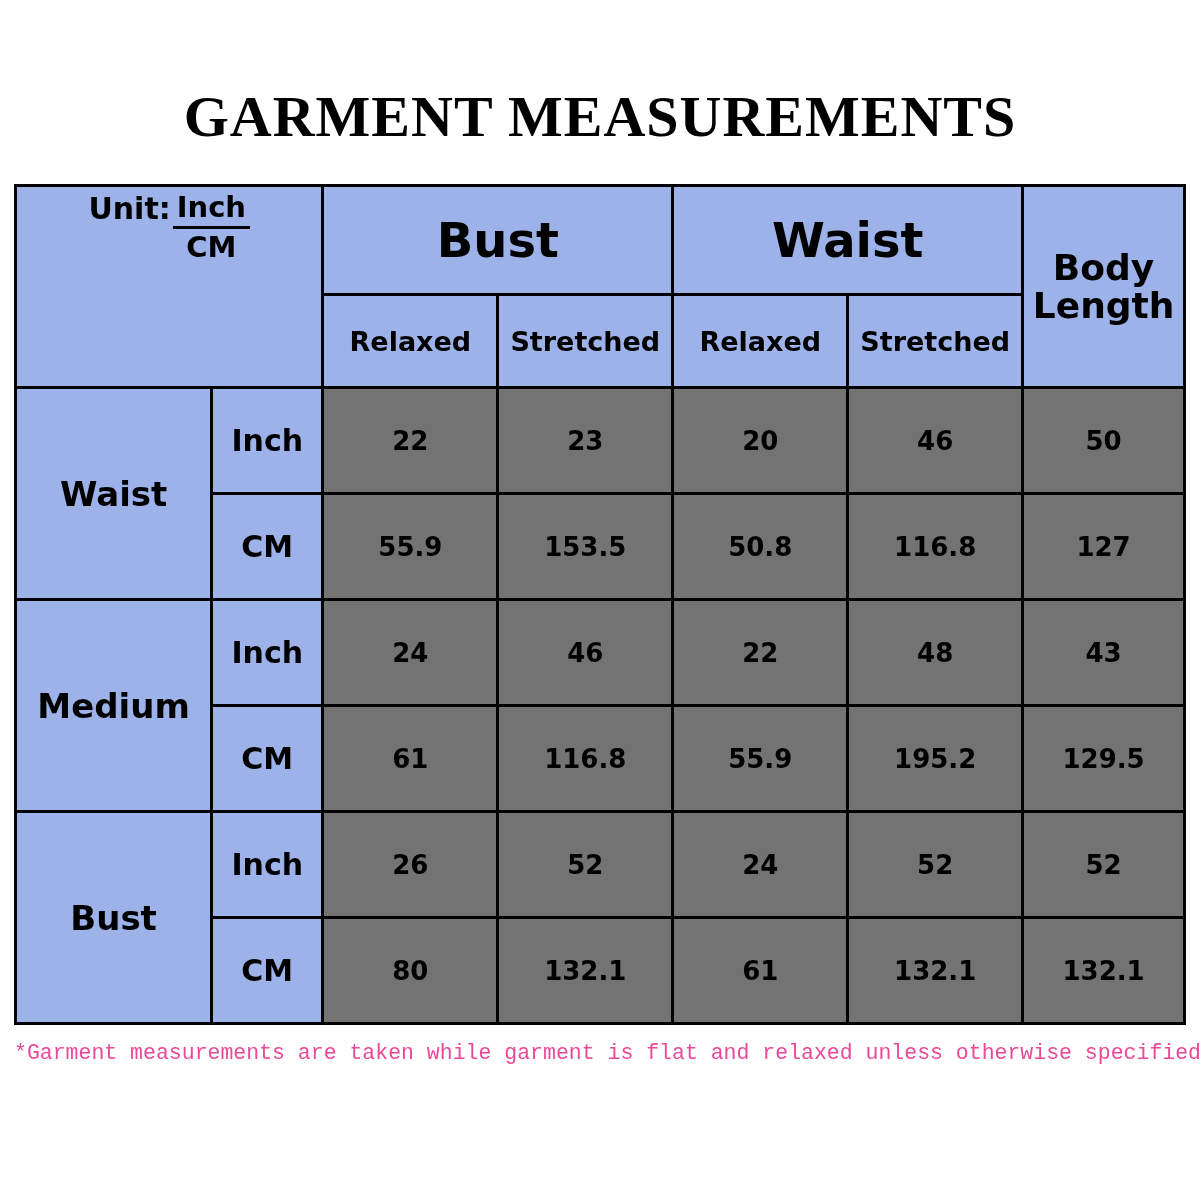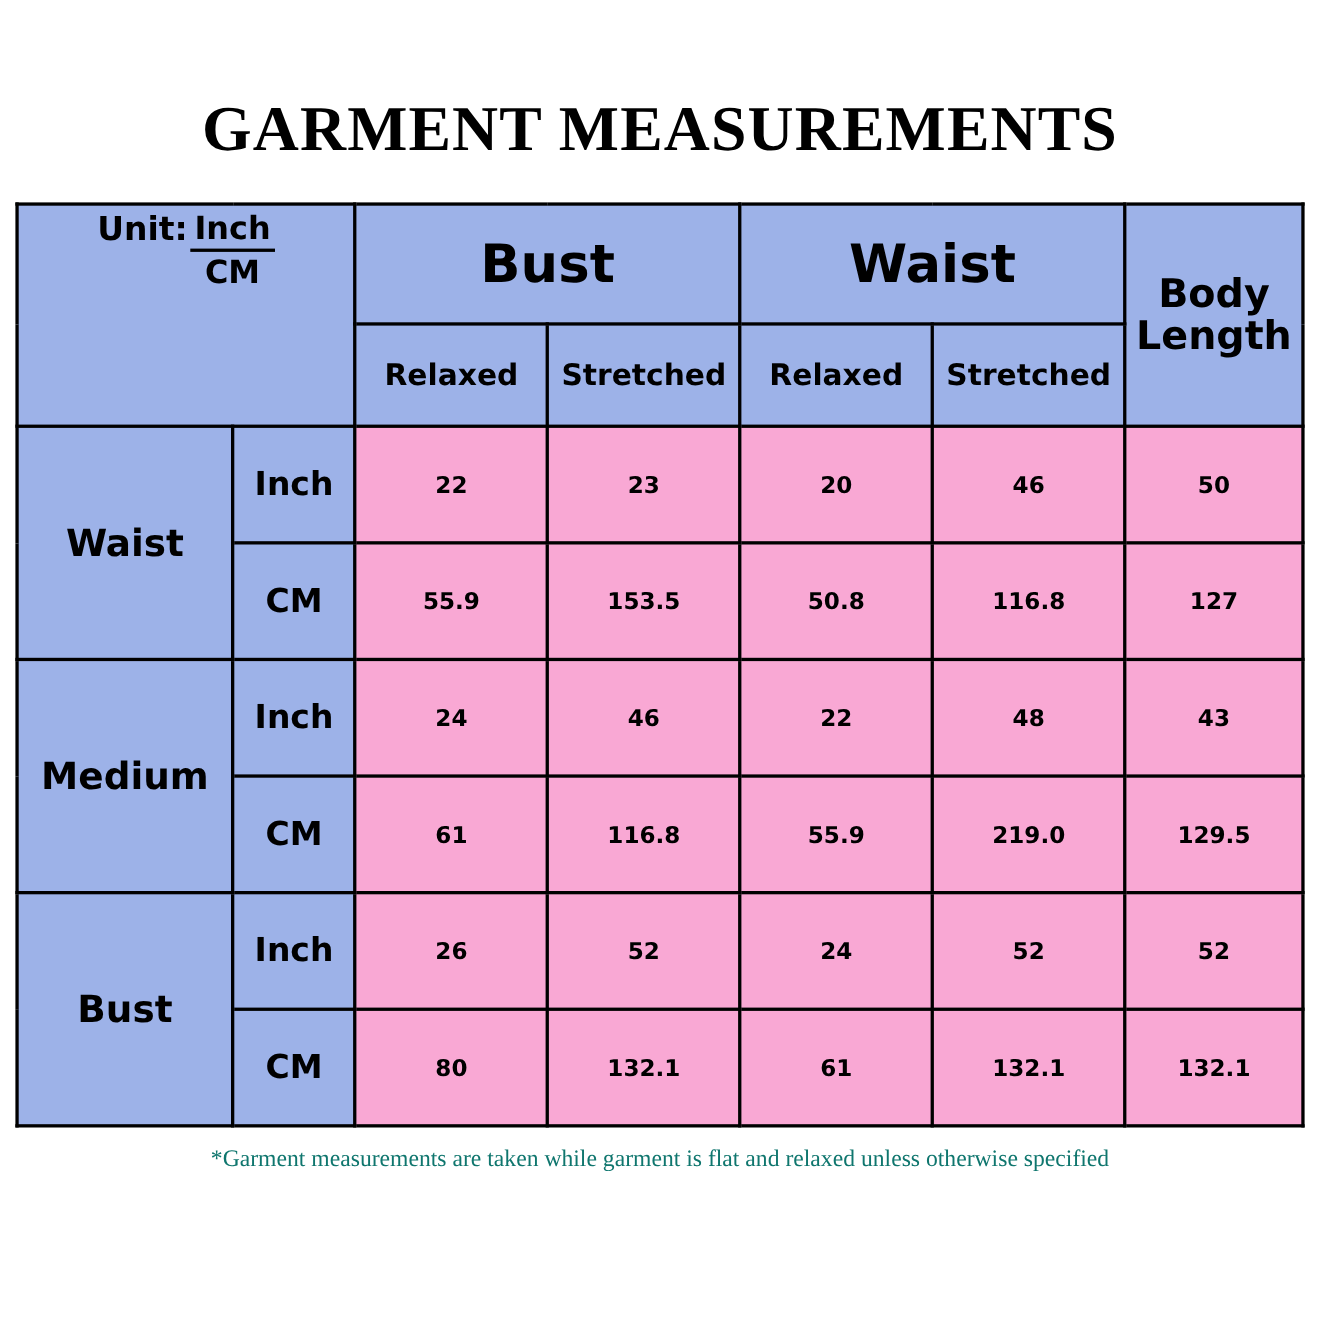--- a/index.html
+++ b/index.html
@@ -93,30 +93,30 @@
   .size-name {
     background: #9db2e8;
     font-size: 34px;
   }
   .unit-row-label {
     background: #9db2e8;
     font-size: 30px;
     width: 108px;
   }
   .val {
-    background: #f9a8d4;
-    font-size: 21px;
+    background: #737373;
+    font-size: 26px;
     height: 101px;
   }
   .footnote {
     margin-top: 16px;
     text-align: center;
     font-size: 21.5px;
-    font-family: Liberation Serif, serif;
-    color: #0f766e;
+    font-family: Liberation Mono, monospace;
+    color: #ec4899;
     white-space: nowrap;
   }
   col.c-size { width: 194px; }
   col.c-unit { width: 110px; }
   col.c-m { width: 173px; }
   col.c-last { width: 160px; }
 </style>
 </head>
 <body>
 
@@ -182,21 +182,21 @@
           <td class="val">46</td>
           <td class="val">22</td>
           <td class="val">48</td>
           <td class="val">43</td>
         </tr>
         <tr>
           <td class="unit-row-label">CM</td>
           <td class="val">61</td>
           <td class="val">116.8</td>
           <td class="val">55.9</td>
-          <td class="val">219.0</td>
+          <td class="val">195.2</td>
           <td class="val">129.5</td>
         </tr>
 
         <tr>
           <td class="size-name" rowspan="2">Bust</td>
           <td class="unit-row-label">Inch</td>
           <td class="val">26</td>
           <td class="val">52</td>
           <td class="val">24</td>
           <td class="val">52</td>

